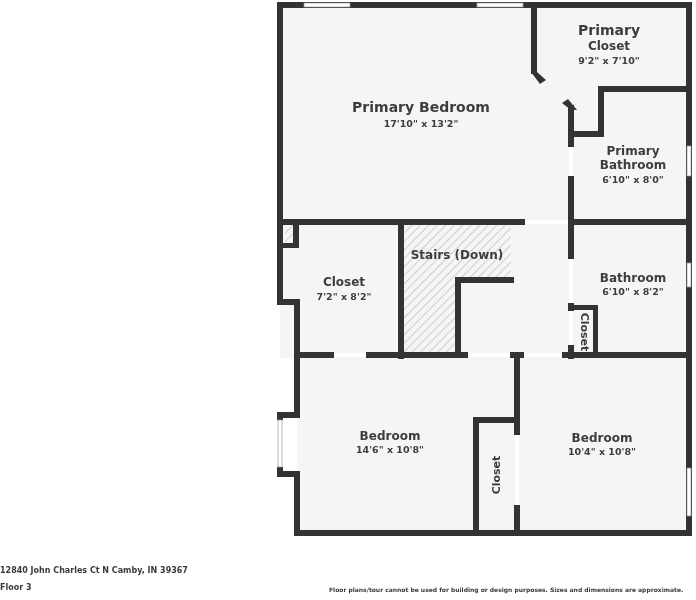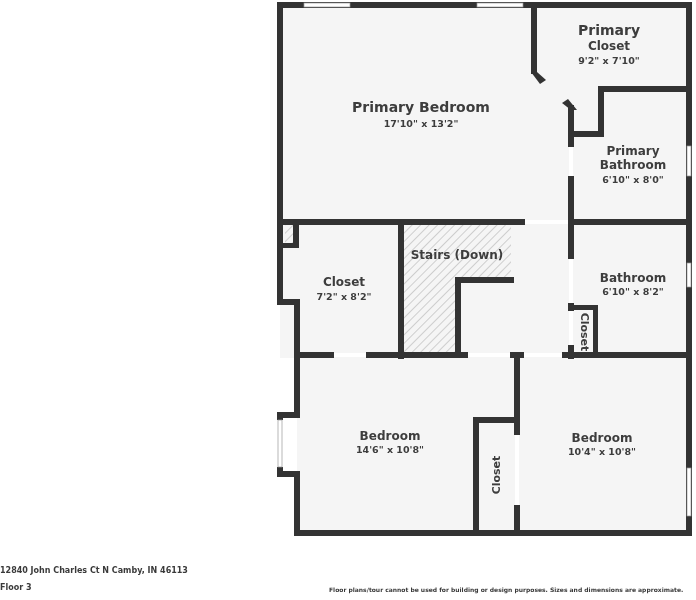--- a/index.html
+++ b/index.html
@@ -148,15 +148,15 @@
   </g>
   <g>
     <text class="room-name" x="496" y="475" text-anchor="middle" transform="rotate(-90 496 475)" style="font-size:11px" dy="4">Closet</text>
   </g>
   <g>
     <text class="room-name" x="602" y="442" text-anchor="middle" style="font-size:12px">Bedroom</text>
     <text class="room-dim" x="602" y="455" text-anchor="middle">10'4" x 10'8"</text>
   </g>
 </svg>
 
-<div id="address" class="footer-text">12840 John Charles Ct N Camby, IN 46113</div>
+<div id="address" class="footer-text">12840 John Charles Ct N Camby, IN 39367</div>
 <div id="floor" class="footer-text">Floor 3</div>
 <div id="disclaimer" class="footer-text">Floor plans/tour cannot be used for building or design purposes. Sizes and dimensions are approximate.</div>
 
 </body></html>

